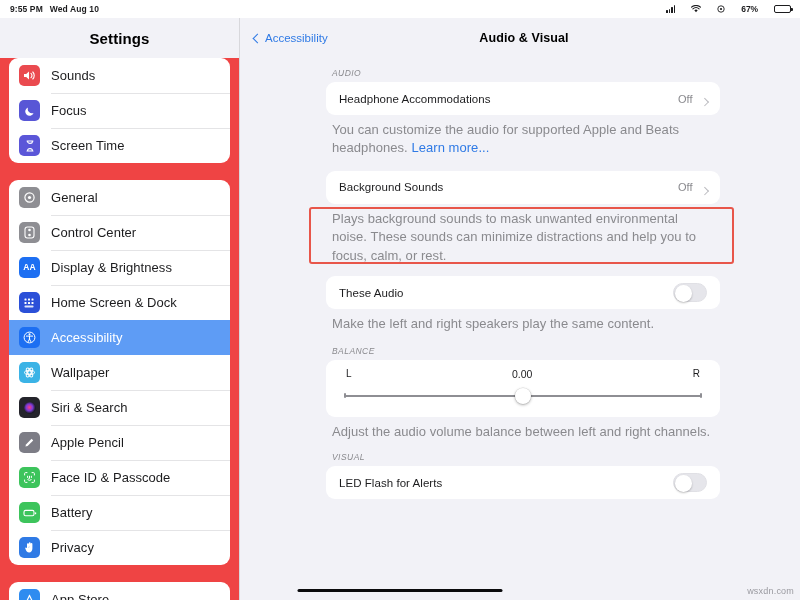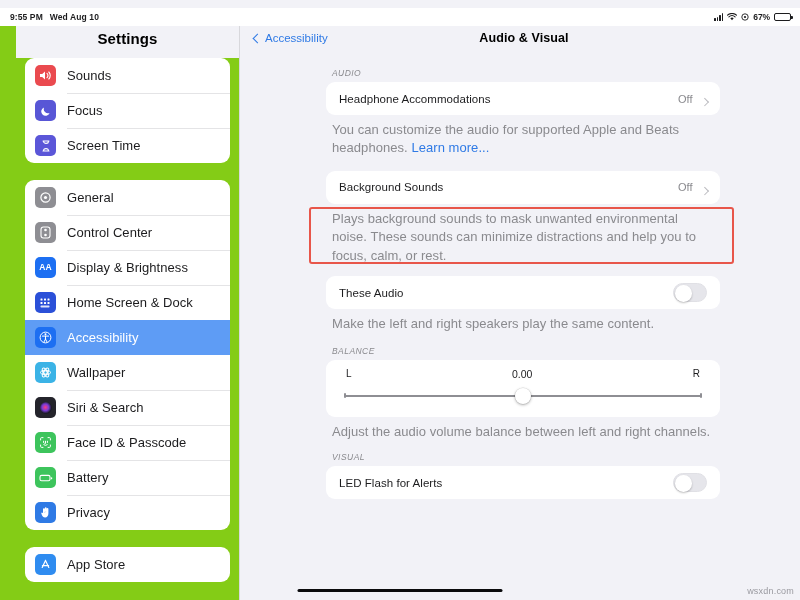--- a/index.html
+++ b/index.html
@@ -16,33 +16,33 @@
     position: relative;
     width: 800px;
     height: 600px;
     background: #f2f2f7;
     overflow: hidden;
   }
 
   
   .statusbar {
     position: absolute;
-    top: 8px; left: 0; right: 0;
+    top: 0; left: 0; right: 0;
     height: 18px;
     display: flex;
     align-items: center;
     padding: 0 9px 0 10px;
     font-size: 8.5px;
     color: #1c1c1e;
     background: #ffffff;
     z-index: 30;
   }
   .sb-left { display: flex; align-items: center; gap: 7px; font-weight: 600; letter-spacing: .1px; }
   .sb-spacer { flex: 1; }
-  .sb-right { display: flex; align-items: center; gap: 4px; }
+  .sb-right { display: flex; align-items: center; gap: 16px; }
 
   .sig { display: flex; align-items: flex-end; gap: 1px; height: 8px; }
   .sig i { display: block; width: 1.6px; background: #1c1c1e; border-radius: .5px; }
   .sig i:nth-child(1) { height: 3px; }
   .sig i:nth-child(2) { height: 4.5px; }
   .sig i:nth-child(3) { height: 6px; }
   .sig i:nth-child(4) { height: 8px; }
 
   .wifi { width: 10px; height: 8px; position: relative; }
   .wifi svg { display: block; }
@@ -67,24 +67,23 @@
     border-radius: 0 1px 1px 0;
   }
   .batt .fill { height: 100%; background: #1c1c1e; border-radius: .8px; }
 
   
   .sidebar {
     position: absolute;
     top: 18px; left: 0;
     width: 240px;
     bottom: 0;
-    background: #84cc16;
+    background: #ef4444;
     border-right: 1px solid #d8d8dc;
     overflow: hidden;
-    padding-left: 16px;
   }
   .sidebar-title {
     height: 40px;
     display: flex;
     align-items: center;
     justify-content: center;
     font-size: 15px;
     font-weight: 700;
     color: #000;
     background: #f2f2f7;
@@ -480,20 +479,28 @@
                     <stop offset="55%" stop-color="#7b3bd6"></stop>
                     <stop offset="100%" stop-color="#1b1b28"></stop>
                   </radialGradient>
                 </defs>
                 <circle cx="9" cy="9" r="6" fill="url(#sg)"></circle>
               </svg>
           </span>
           <span class="row-label">Siri &amp; Search</span>
         </div>
         <div class="row">
+          <span class="app-icon" style="background:#7d7d86">
+            <svg width="13" height="13" viewBox="0 0 13 13">
+                <path d="M2.4 10.6 3 8.4 8.6 2.8l1.6 1.6L4.6 10z" fill="#fff"></path>
+              </svg>
+          </span>
+          <span class="row-label">Apple Pencil</span>
+        </div>
+        <div class="row">
           <span class="app-icon" style="background:#3dc45c">
             <svg width="13" height="13" viewBox="0 0 13 13">
                 <g stroke="#fff" stroke-width="1" fill="none" stroke-linecap="round">
                   <path d="M1.6 4V2.6A1 1 0 0 1 2.6 1.6H4"></path>
                   <path d="M9 1.6h1.4a1 1 0 0 1 1 1V4"></path>
                   <path d="M11.4 9v1.4a1 1 0 0 1-1 1H9"></path>
                   <path d="M4 11.4H2.6a1 1 0 0 1-1-1V9"></path>
                   <path d="M4.6 5.2v1.3M8.4 5.2v1.3M6.5 5.2v2.2h-.7M4.8 8.8a2.8 2.8 0 0 0 3.4 0"></path>
                 </g>
               </svg>

